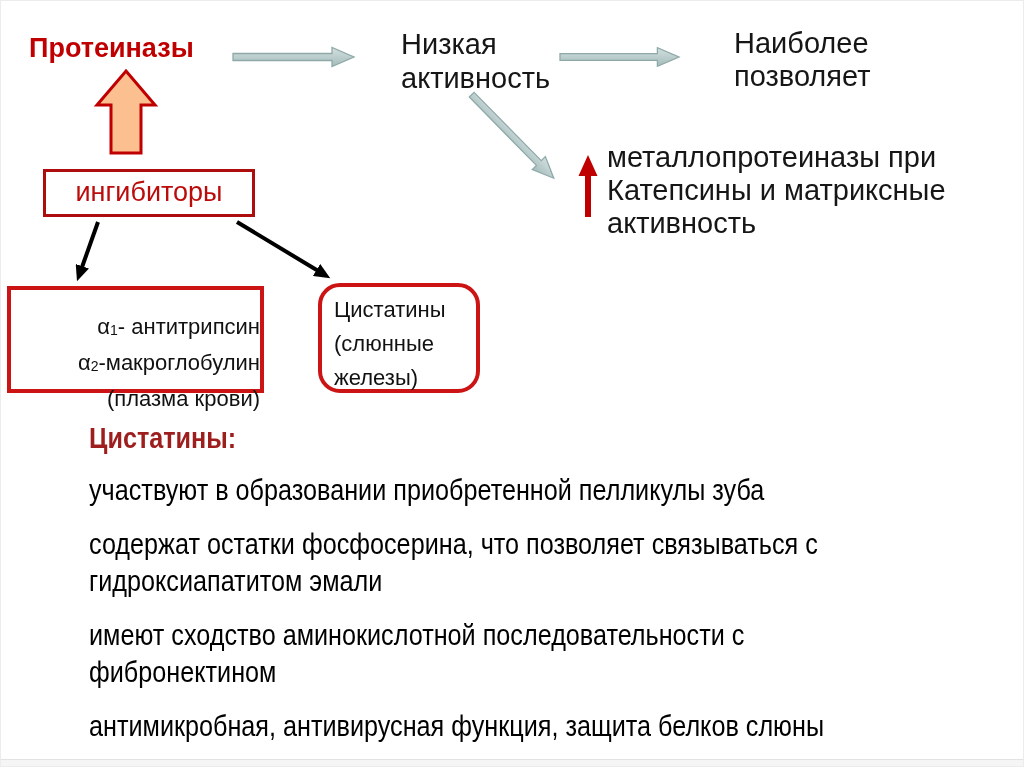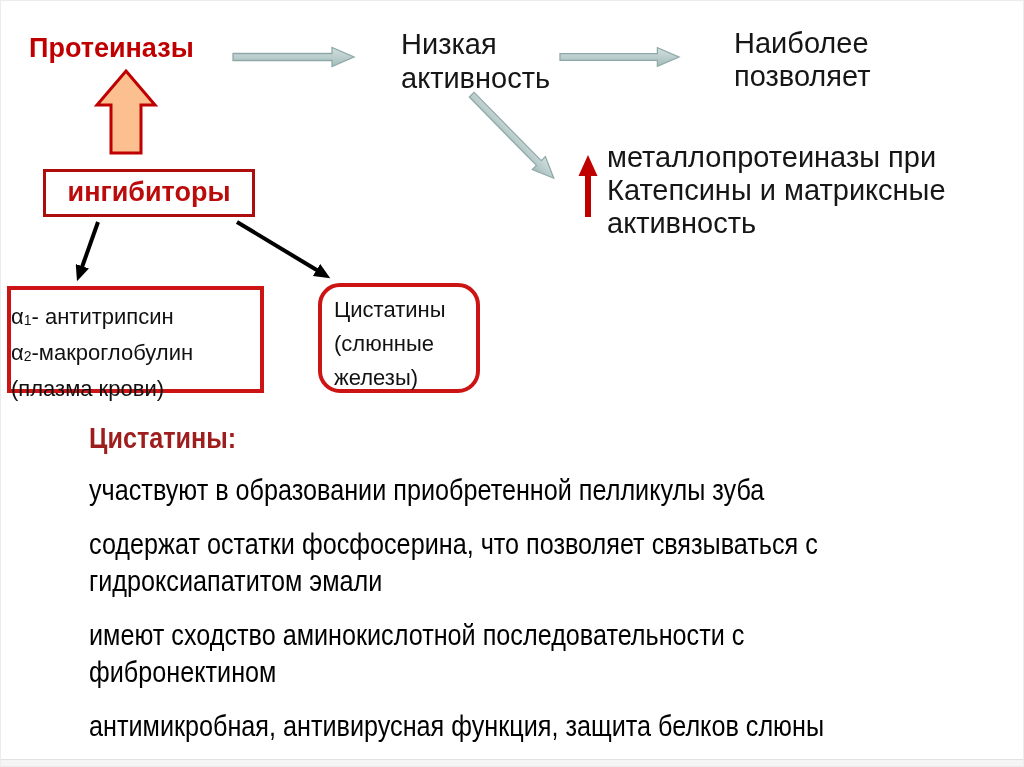--- a/index.html
+++ b/index.html
@@ -26,35 +26,35 @@
   }
 
   .low-activity   { left: 400px; top: 26px; line-height: 34px; }
   .most-active    { left: 733px; top: 26px; }
   .cathepsins     { left: 606px; top: 140px; }
 
   
   .inhibitors-box {
     left: 42px; top: 168px; width: 212px; height: 48px;
     border: 3px solid #ad0d0d;
-    color: #bb0b0b; font-size: 27px; font-weight: bold;
+    color: #bb0b0b; font-size: 27px; font-weight: normal;
     text-align: center; line-height: 41px;
     background: #ffffff;
   }
 
   
   .red-box {
     border: 4px solid #cc1414;
     background: #ffffff;
     color: #111111;
     font-size: 22px; line-height: 34px;
   }
   .plasma-box {
     left: 6px; top: 285px; width: 257px; height: 107px;
-    text-align: left; padding-top: 10px;
+    text-align: right; padding-top: 20px;
   }
   .cystatins-box {
     left: 317px; top: 282px; width: 162px; height: 110px;
     text-align: left; padding: 6px 0 4px 12px; border-radius: 22px;
   }
   .sub-num { font-size: 14px; position: relative; top: 1px; }
 
   
   .cystatins-section {
     left: 88px; top: 418px; width: 1020px;

